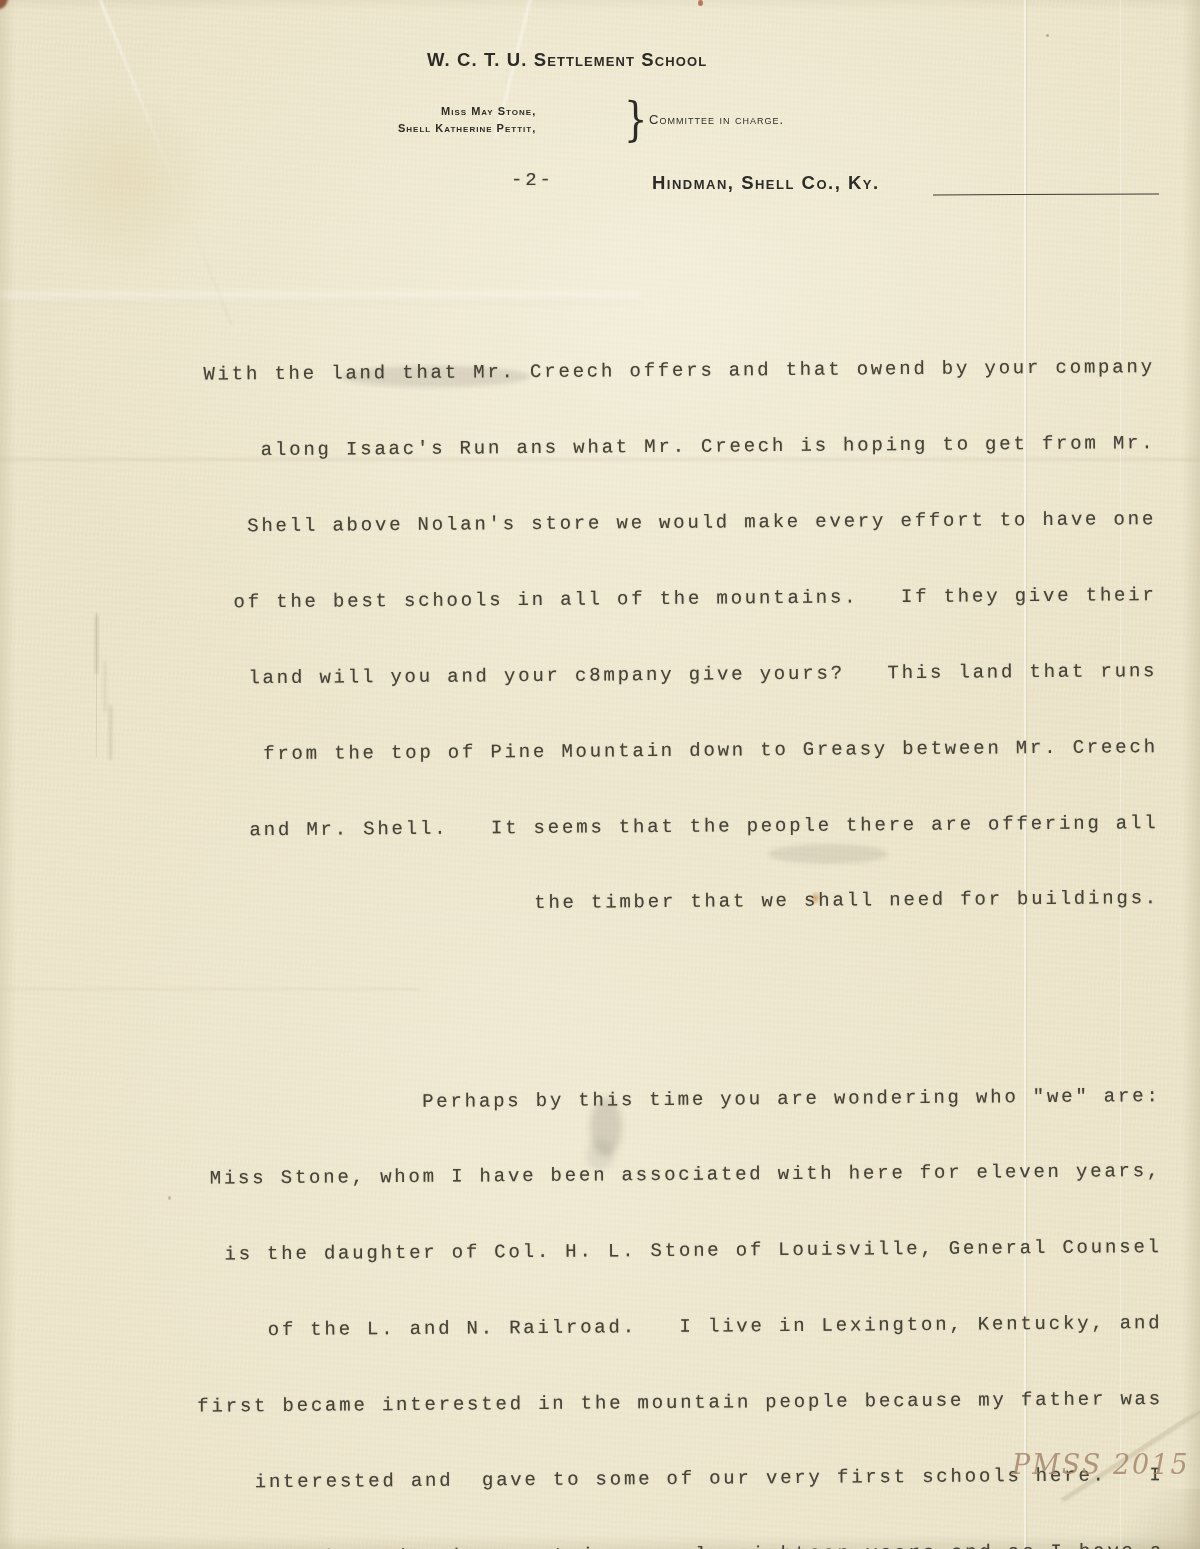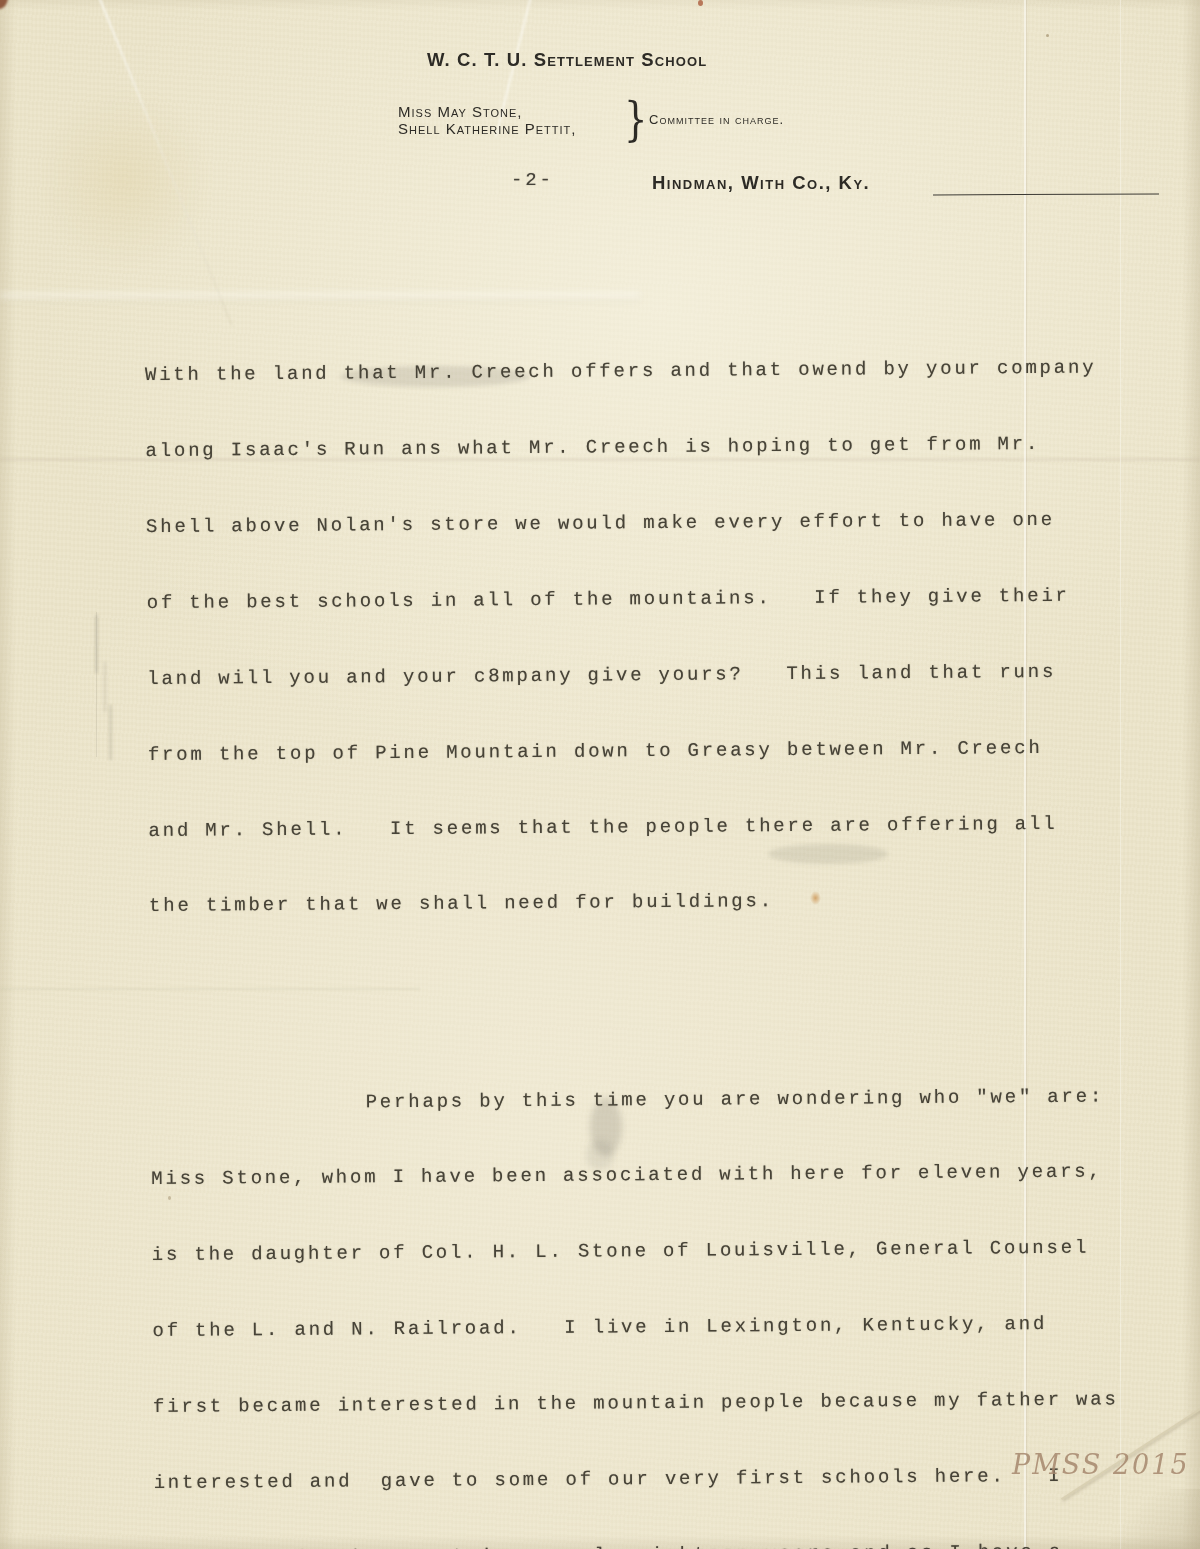--- a/index.html
+++ b/index.html
@@ -11,32 +11,33 @@
     background-image:
       radial-gradient(ellipse 900px 700px at 55% 20%, rgba(250,247,232,0.55), transparent 70%),
       radial-gradient(ellipse 850px 950px at 45% 72%, rgba(246,241,224,0.45), transparent 75%),
       linear-gradient(to right, rgba(188,176,143,0.30) 0, rgba(188,176,143,0) 16px),
       linear-gradient(to left, rgba(182,170,138,0.35) 0, rgba(182,170,138,0) 18px),
       linear-gradient(to top, rgba(182,170,138,0.30) 0, rgba(182,170,138,0) 14px),
       linear-gradient(to bottom, rgba(198,188,158,0.22) 0, rgba(198,188,158,0) 10px),
       repeating-linear-gradient(92deg, rgba(205,195,165,0.05) 0 2px, rgba(255,255,248,0.05) 2px 4px),
       repeating-linear-gradient(4deg, rgba(255,255,250,0.04) 0 3px, rgba(190,180,150,0.04) 3px 6px);
     font-family:"Liberation Sans", sans-serif;
+    text-align:right;
   }
 
   
   .lh{position:absolute;color:#2d2b26;}
   .school-name{
     left:427px;top:49px;
     font-size:18.5px;font-weight:700;letter-spacing:1.1px;
     font-variant:small-caps;
   }
   .committee-names{
     left:398px;top:103px;
-    font-size:15px;font-weight:400;letter-spacing:1px;line-height:17px;
+    font-size:11px;font-weight:700;letter-spacing:1px;line-height:17px;
     font-variant:small-caps;
   }
   .brace{
     left:621px;top:92px;
     font-family:"DejaVu Serif", serif;
     font-size:46px;font-weight:400;
     transform:scaleX(0.8);
   }
   .committee-label{
     left:649px;top:112px;
@@ -156,21 +157,21 @@
   <div class="artifact edge-br"></div>
 
   <div class="lh school-name">W. C. T. U. Settlement School</div>
   <div class="lh committee-names">
     <div>Miss May Stone,</div>
     <div>Shell Katherine Pettit,</div>
   </div>
   <div class="lh brace">}</div>
   <div class="lh committee-label">Committee in charge.</div>
   <div class="lh page-number">-2-</div>
-  <div class="lh location-line">Hindman, With Co., Ky.</div>
+  <div class="lh location-line">Hindman, Shell Co., Ky.</div>
   <div class="lh location-rule"></div>
 
   <div class="typed">
     <div class="paragraph p1">
       <div class="line">With the land that Mr. Creech offers and that owend by your company</div>
       <div class="line">along Isaac's Run ans what Mr. Creech is hoping to get from Mr.</div>
       <div class="line">Shell above Nolan's store we would make every effort to have one</div>
       <div class="line">of the best schools in all of the mountains.   If they give their</div>
       <div class="line">land will you and your c8mpany give yours?   This land that runs</div>
       <div class="line">from the top of Pine Mountain down to Greasy between Mr. Creech</div>

